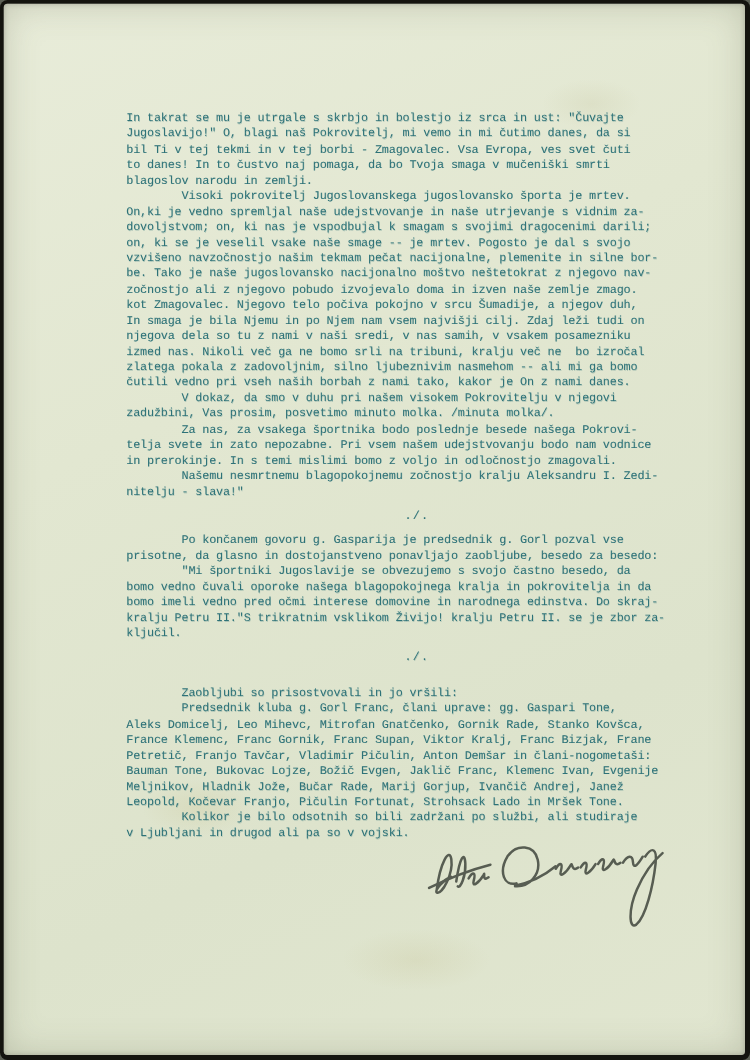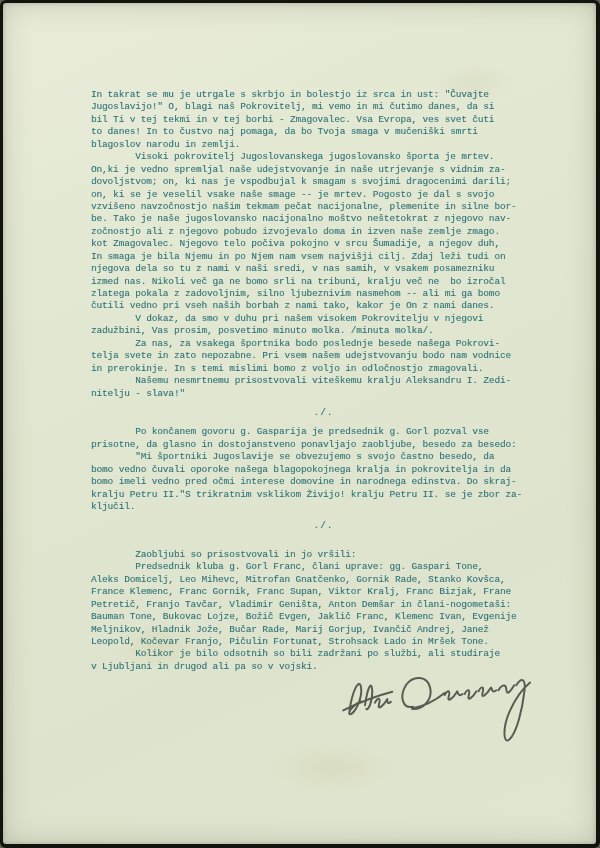--- a/index.html
+++ b/index.html
@@ -19,21 +19,21 @@
     background:linear-gradient(155deg,#e8ecd9 0%,#e2e7d1 35%,#dde3cc 70%,#e1e6d0 100%);
     box-shadow:inset 0 0 28px rgba(90,95,70,.25), inset 0 0 4px rgba(40,40,30,.25);
     border-radius:3px;
     overflow:hidden;
   }
   .stain{position:absolute;border-radius:50%;pointer-events:none;}
   .stain.s1{left:110px;top:620px;width:90px;height:46px;background:radial-gradient(ellipse,rgba(190,180,120,.18),rgba(190,180,120,0) 70%);}
   .stain.s2{left:270px;top:740px;width:120px;height:50px;background:radial-gradient(ellipse,rgba(180,170,110,.14),rgba(180,170,110,0) 70%);}
   .stain.s3{left:430px;top:60px;width:80px;height:40px;background:radial-gradient(ellipse,rgba(170,165,115,.12),rgba(170,165,115,0) 70%);}
   .body-text{
-    position:absolute;left:88px;top:86px;width:465px;
+    position:absolute;left:98px;top:86px;width:465px;
     font-size:9.4px;line-height:12.45px;
     color:#2d7278;
     letter-spacing:-0.1px;
     text-shadow:0.4px 0.4px 0 rgba(45,114,120,.28);
   }
   .line{white-space:pre;height:12.45px;}
   .sep{
     white-space:pre;text-align:center;height:12.45px;
     margin-top:7px;margin-bottom:7px;
     letter-spacing:1px;
@@ -71,42 +71,42 @@
       <div class="line">In smaga je bila Njemu in po Njem nam vsem najvišji cilj. Zdaj leži tudi on</div>
       <div class="line">njegova dela so tu z nami v naši sredi, v nas samih, v vsakem posamezniku</div>
       <div class="line">izmed nas. Nikoli več ga ne bomo srli na tribuni, kralju več ne  bo izročal</div>
       <div class="line">zlatega pokala z zadovoljnim, silno ljubeznivim nasmehom -- ali mi ga bomo</div>
       <div class="line">čutili vedno pri vseh naših borbah z nami tako, kakor je On z nami danes.</div>
       <div class="line">        V dokaz, da smo v duhu pri našem visokem Pokrovitelju v njegovi</div>
       <div class="line">zadužbini, Vas prosim, posvetimo minuto molka. /minuta molka/.</div>
       <div class="line">        Za nas, za vsakega športnika bodo poslednje besede našega Pokrovi-</div>
       <div class="line">telja svete in zato nepozabne. Pri vsem našem udejstvovanju bodo nam vodnice</div>
       <div class="line">in prerokinje. In s temi mislimi bomo z voljo in odločnostjo zmagovali.</div>
-      <div class="line">        Našemu nesmrtnemu prisostvovali viteškemu kralju Aleksandru I. Zedi-</div>
+      <div class="line">        Našemu nesmrtnemu blagopokojnemu zočnostjo kralju Aleksandru I. Zedi-</div>
       <div class="line">nitelju - slava!"</div>
 
       <div class="sep">./.</div>
 
       <div class="line">        Po končanem govoru g. Gasparija je predsednik g. Gorl pozval vse</div>
       <div class="line">prisotne, da glasno in dostojanstveno ponavljajo zaobljube, besedo za besedo:</div>
       <div class="line">        "Mi športniki Jugoslavije se obvezujemo s svojo častno besedo, da</div>
       <div class="line">bomo vedno čuvali oporoke našega blagopokojnega kralja in pokrovitelja in da</div>
       <div class="line">bomo imeli vedno pred očmi interese domovine in narodnega edinstva. Do skraj-</div>
       <div class="line">kralju Petru II."S trikratnim vsklikom Živijo! kralju Petru II. se je zbor za-</div>
       <div class="line">ključil.</div>
 
       <div class="sep">./.</div>
 
       <div class="gap-small"></div>
 
       <div class="line">        Zaobljubi so prisostvovali in jo vršili:</div>
       <div class="line">        Predsednik kluba g. Gorl Franc, člani uprave: gg. Gaspari Tone,</div>
       <div class="line">Aleks Domicelj, Leo Mihevc, Mitrofan Gnatčenko, Gornik Rade, Stanko Kovšca,</div>
       <div class="line">France Klemenc, Franc Gornik, Franc Supan, Viktor Kralj, Franc Bizjak, Frane</div>
-      <div class="line">Petretič, Franjo Tavčar, Vladimir Geništa, Anton Demšar in člani-nogometaši:</div>
+      <div class="line">Petretič, Franjo Tavčar, Vladimir Pičulin, Anton Demšar in člani-nogometaši:</div>
       <div class="line">Bauman Tone, Bukovac Lojze, Božič Evgen, Jaklič Franc, Klemenc Ivan, Evgenije</div>
       <div class="line">Meljnikov, Hladnik Jože, Bučar Rade, Marij Gorjup, Ivančič Andrej, Janež</div>
       <div class="line">Leopold, Kočevar Franjo, Pičulin Fortunat, Strohsack Lado in Mršek Tone.</div>
       <div class="line">        Kolikor je bilo odsotnih so bili zadržani po službi, ali studiraje</div>
       <div class="line">v Ljubljani in drugod ali pa so v vojski.</div>
     </div>
 
     <div class="signature" title="Aleks Domicelj">
       <svg viewBox="0 0 220 96" xmlns="http://www.w3.org/2000/svg">
         <g fill="none" stroke="#454a41" stroke-width="2" stroke-linecap="round" opacity="0.88">

